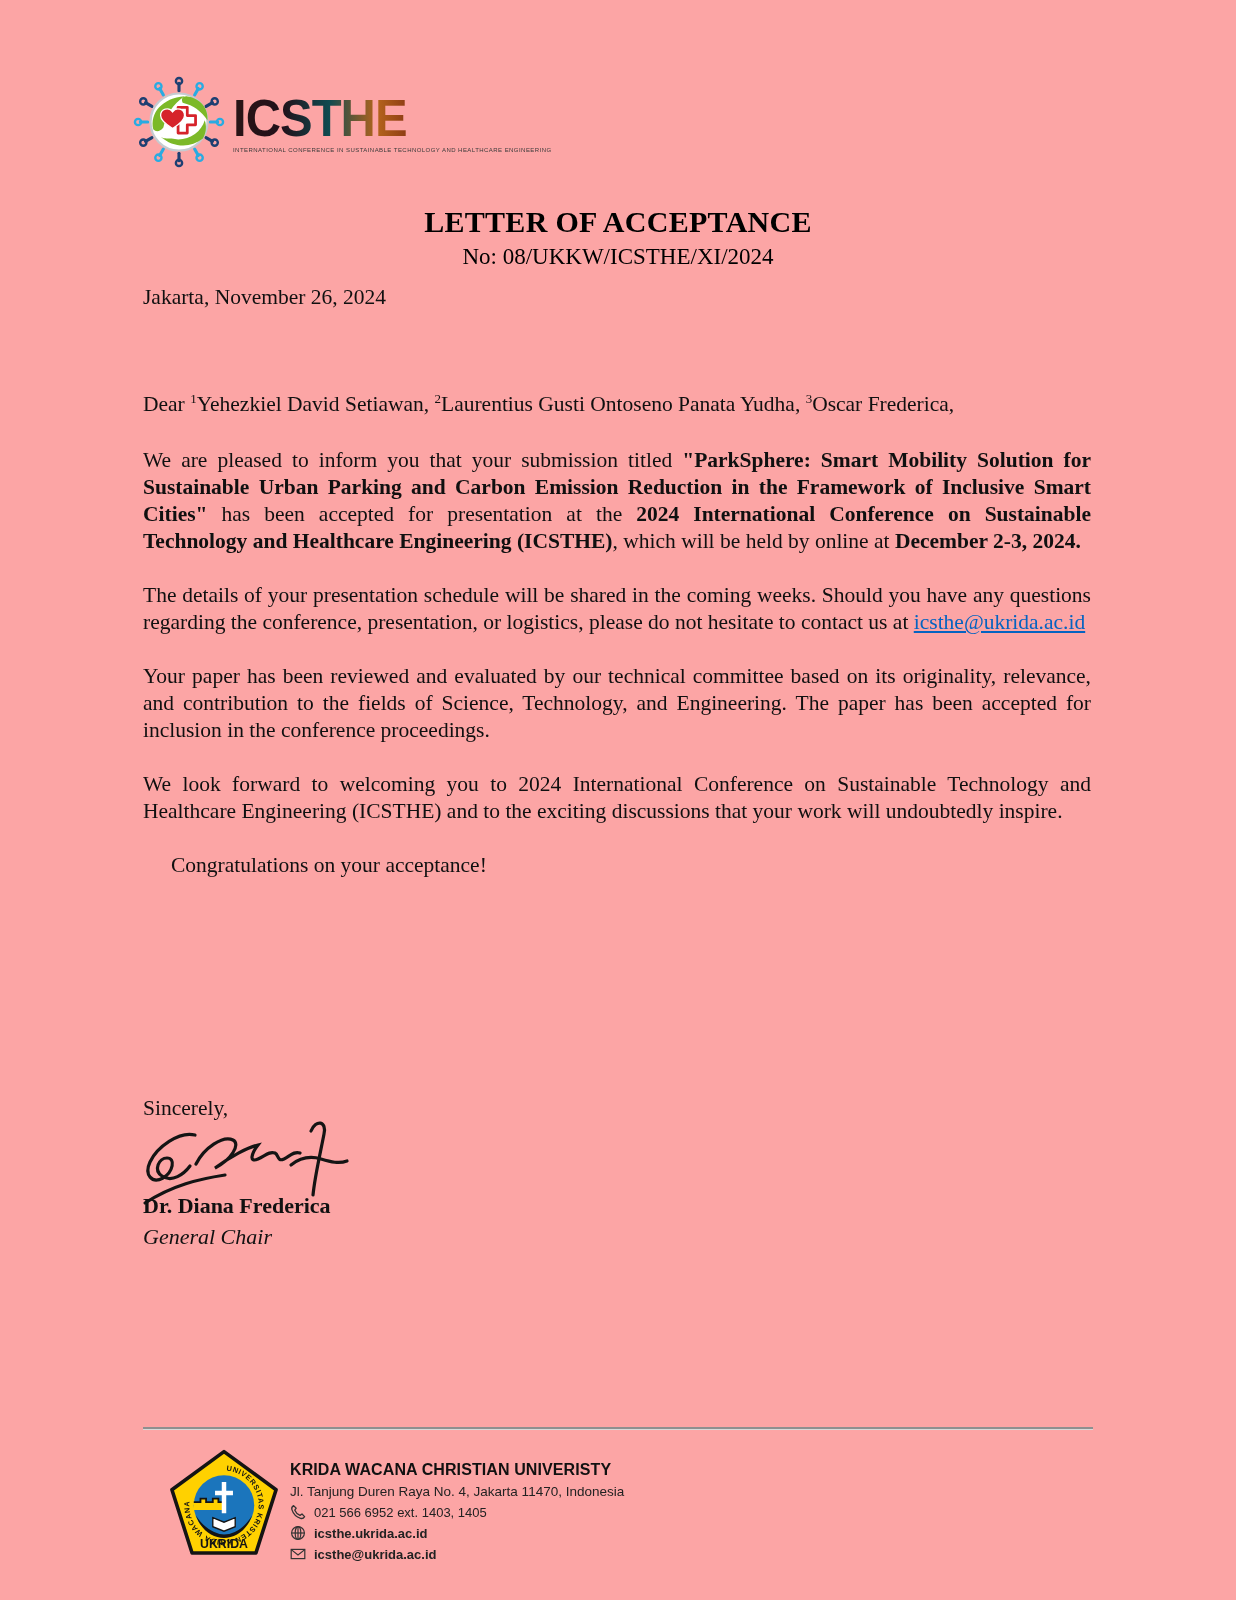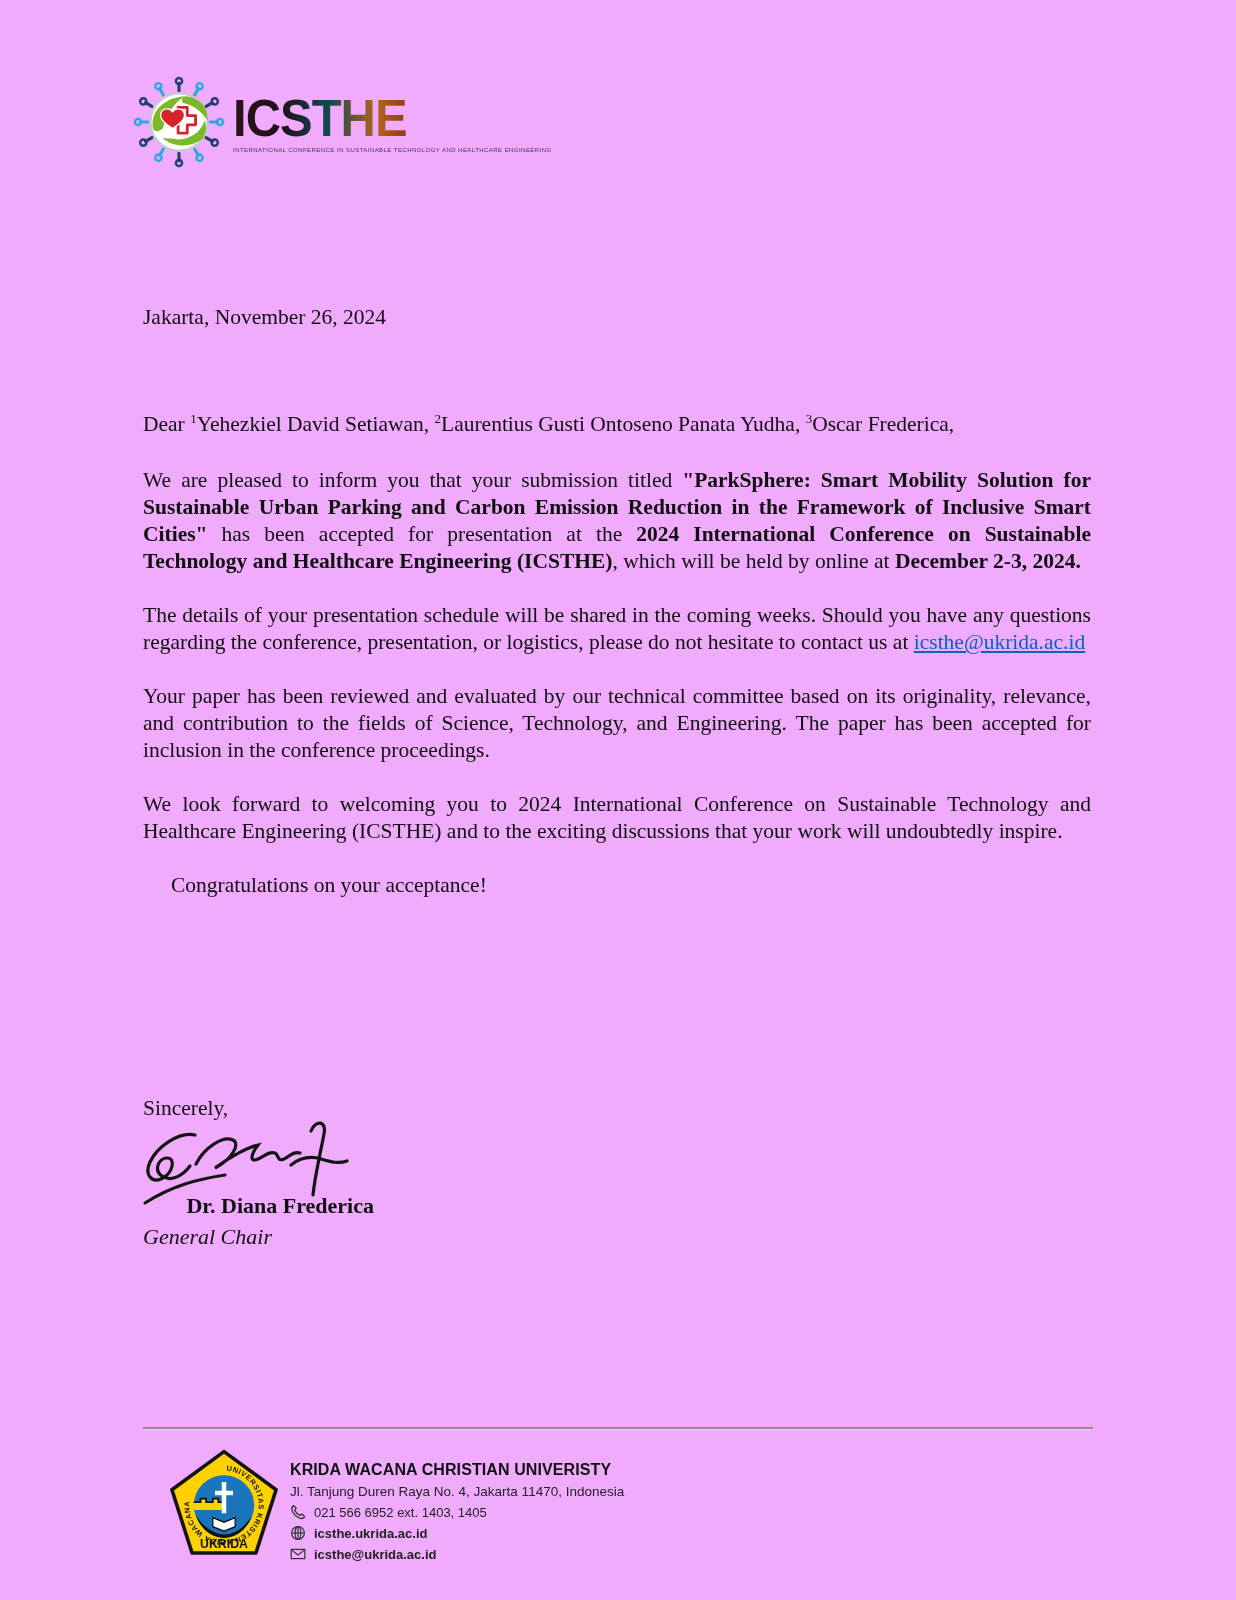--- a/index.html
+++ b/index.html
@@ -2,21 +2,21 @@
 <html><head>
 <meta charset="utf-8">
 <style>
   * { margin: 0; padding: 0; box-sizing: border-box; }
   html, body { background: #ffffff; }
   .page {
     position: relative;
     width: 1236px;
     height: 1600px;
     margin: 0 auto;
-    background: #f0abfc;
+    background: #fca5a5;
     font-family: "Liberation Serif", serif;
     color: #111111;
     overflow: hidden;
   }
 
   
   .brand-row {
     position: absolute;
     top: 76px;
     left: 133px;
@@ -48,40 +48,40 @@
   }
 
   
   .title-block { position: absolute; top: 205px; left: 0; width: 100%; text-align: center; }
   .letter-title { font-size: 30px; font-weight: bold; letter-spacing: 0.3px; color: #000; }
   .letter-number { font-size: 23px; margin-top: 5px; color: #000; }
 
   
   .letter-body {
     position: absolute;
-    top: 304px;
+    top: 284px;
     left: 143px;
     width: 948px;
     font-size: 21.5px;
     line-height: 27px;
     color: #101010;
   }
   .date-line { margin-bottom: 80px; }
   .salutation { margin-bottom: 29px; }
   .salutation sup, .letter-body sup { font-size: 13px; vertical-align: super; line-height: 0; }
   .para { text-align: justify; margin-bottom: 27px; }
   .para:last-of-type { margin-bottom: 0; }
   .congrats { margin-top: 27px; margin-left: 28px; }
   a.email-link { color: #0563C1; text-decoration: underline; cursor: pointer; }
 
   
   .closing-block { position: absolute; top: 1096px; left: 143px; }
   .closing-word { font-size: 21.5px; }
   .signature-svg { display: block; margin: -6px 0 -22px -4px; }
-  .signer-name { font-size: 22px; font-weight: bold; text-align: right; }
+  .signer-name { font-size: 22px; font-weight: bold; }
   .signer-title { font-size: 22px; font-style: italic; margin-top: 5px; }
 
   
   .footer-divider {
     position: absolute;
     top: 1427px;
     left: 143px;
     width: 950px;
     height: 3px;
     background: #8f8f8f;
@@ -158,20 +158,24 @@
         <path d="M49,34 h10 v9 h9 v10 h-9 v9 h-10 v-9 h-9 v-10 h9 Z" fill="#ffffff" stroke="#D6232A" stroke-width="3" stroke-linejoin="round"></path>
         <path d="M43,39 c-4,-6 -13,-3 -13,4 c0,6 8,11 13,14 c5,-3 13,-8 13,-14 c0,-7 -9,-10 -13,-4 Z" fill="#D6232A" stroke="#ffffff" stroke-width="1.4"></path>
       </g>
     </svg>
     <div class="brand-textblock">
       <div class="brand-wordmark">ICSTHE</div>
       <div class="brand-tagline">INTERNATIONAL CONFERENCE IN SUSTAINABLE TECHNOLOGY AND HEALTHCARE ENGINEERING</div>
     </div>
   </div>
 
+  <div class="title-block">
+    <div class="letter-title">LETTER OF ACCEPTANCE</div>
+    <div class="letter-number">No: 08/UKKW/ICSTHE/XI/2024</div>
+  </div>
 
   <div class="letter-body">
     <div class="date-line">Jakarta, November 26, 2024</div>
 
     <div class="salutation"><span>Dear </span><sup>1</sup><span>Yehezkiel David Setiawan, </span><sup>2</sup><span>Laurentius  Gusti Ontoseno Panata Yudha, </span><sup>3</sup><span>Oscar Frederica,</span></div>
 
     <p class="para"><span>We are pleased to inform you that your submission titled </span><span style="font-weight: bold;">"ParkSphere: Smart Mobility Solution for Sustainable Urban Parking and Carbon Emission Reduction in the Framework of Inclusive Smart Cities"</span><span> has been accepted for presentation at the </span><span style="font-weight: bold;">2024 International Conference on Sustainable Technology and Healthcare Engineering (ICSTHE)</span><span>, which will be held by online at </span><span style="font-weight: bold;">December 2-3, 2024.</span></p>
 
     <p class="para"><span>The details of your presentation schedule will be shared in the coming weeks. Should you have any questions regarding the conference, presentation, or logistics, please do not hesitate to contact us at </span><a class="email-link" href="#">icsthe@ukrida.ac.id</a></p>
 

